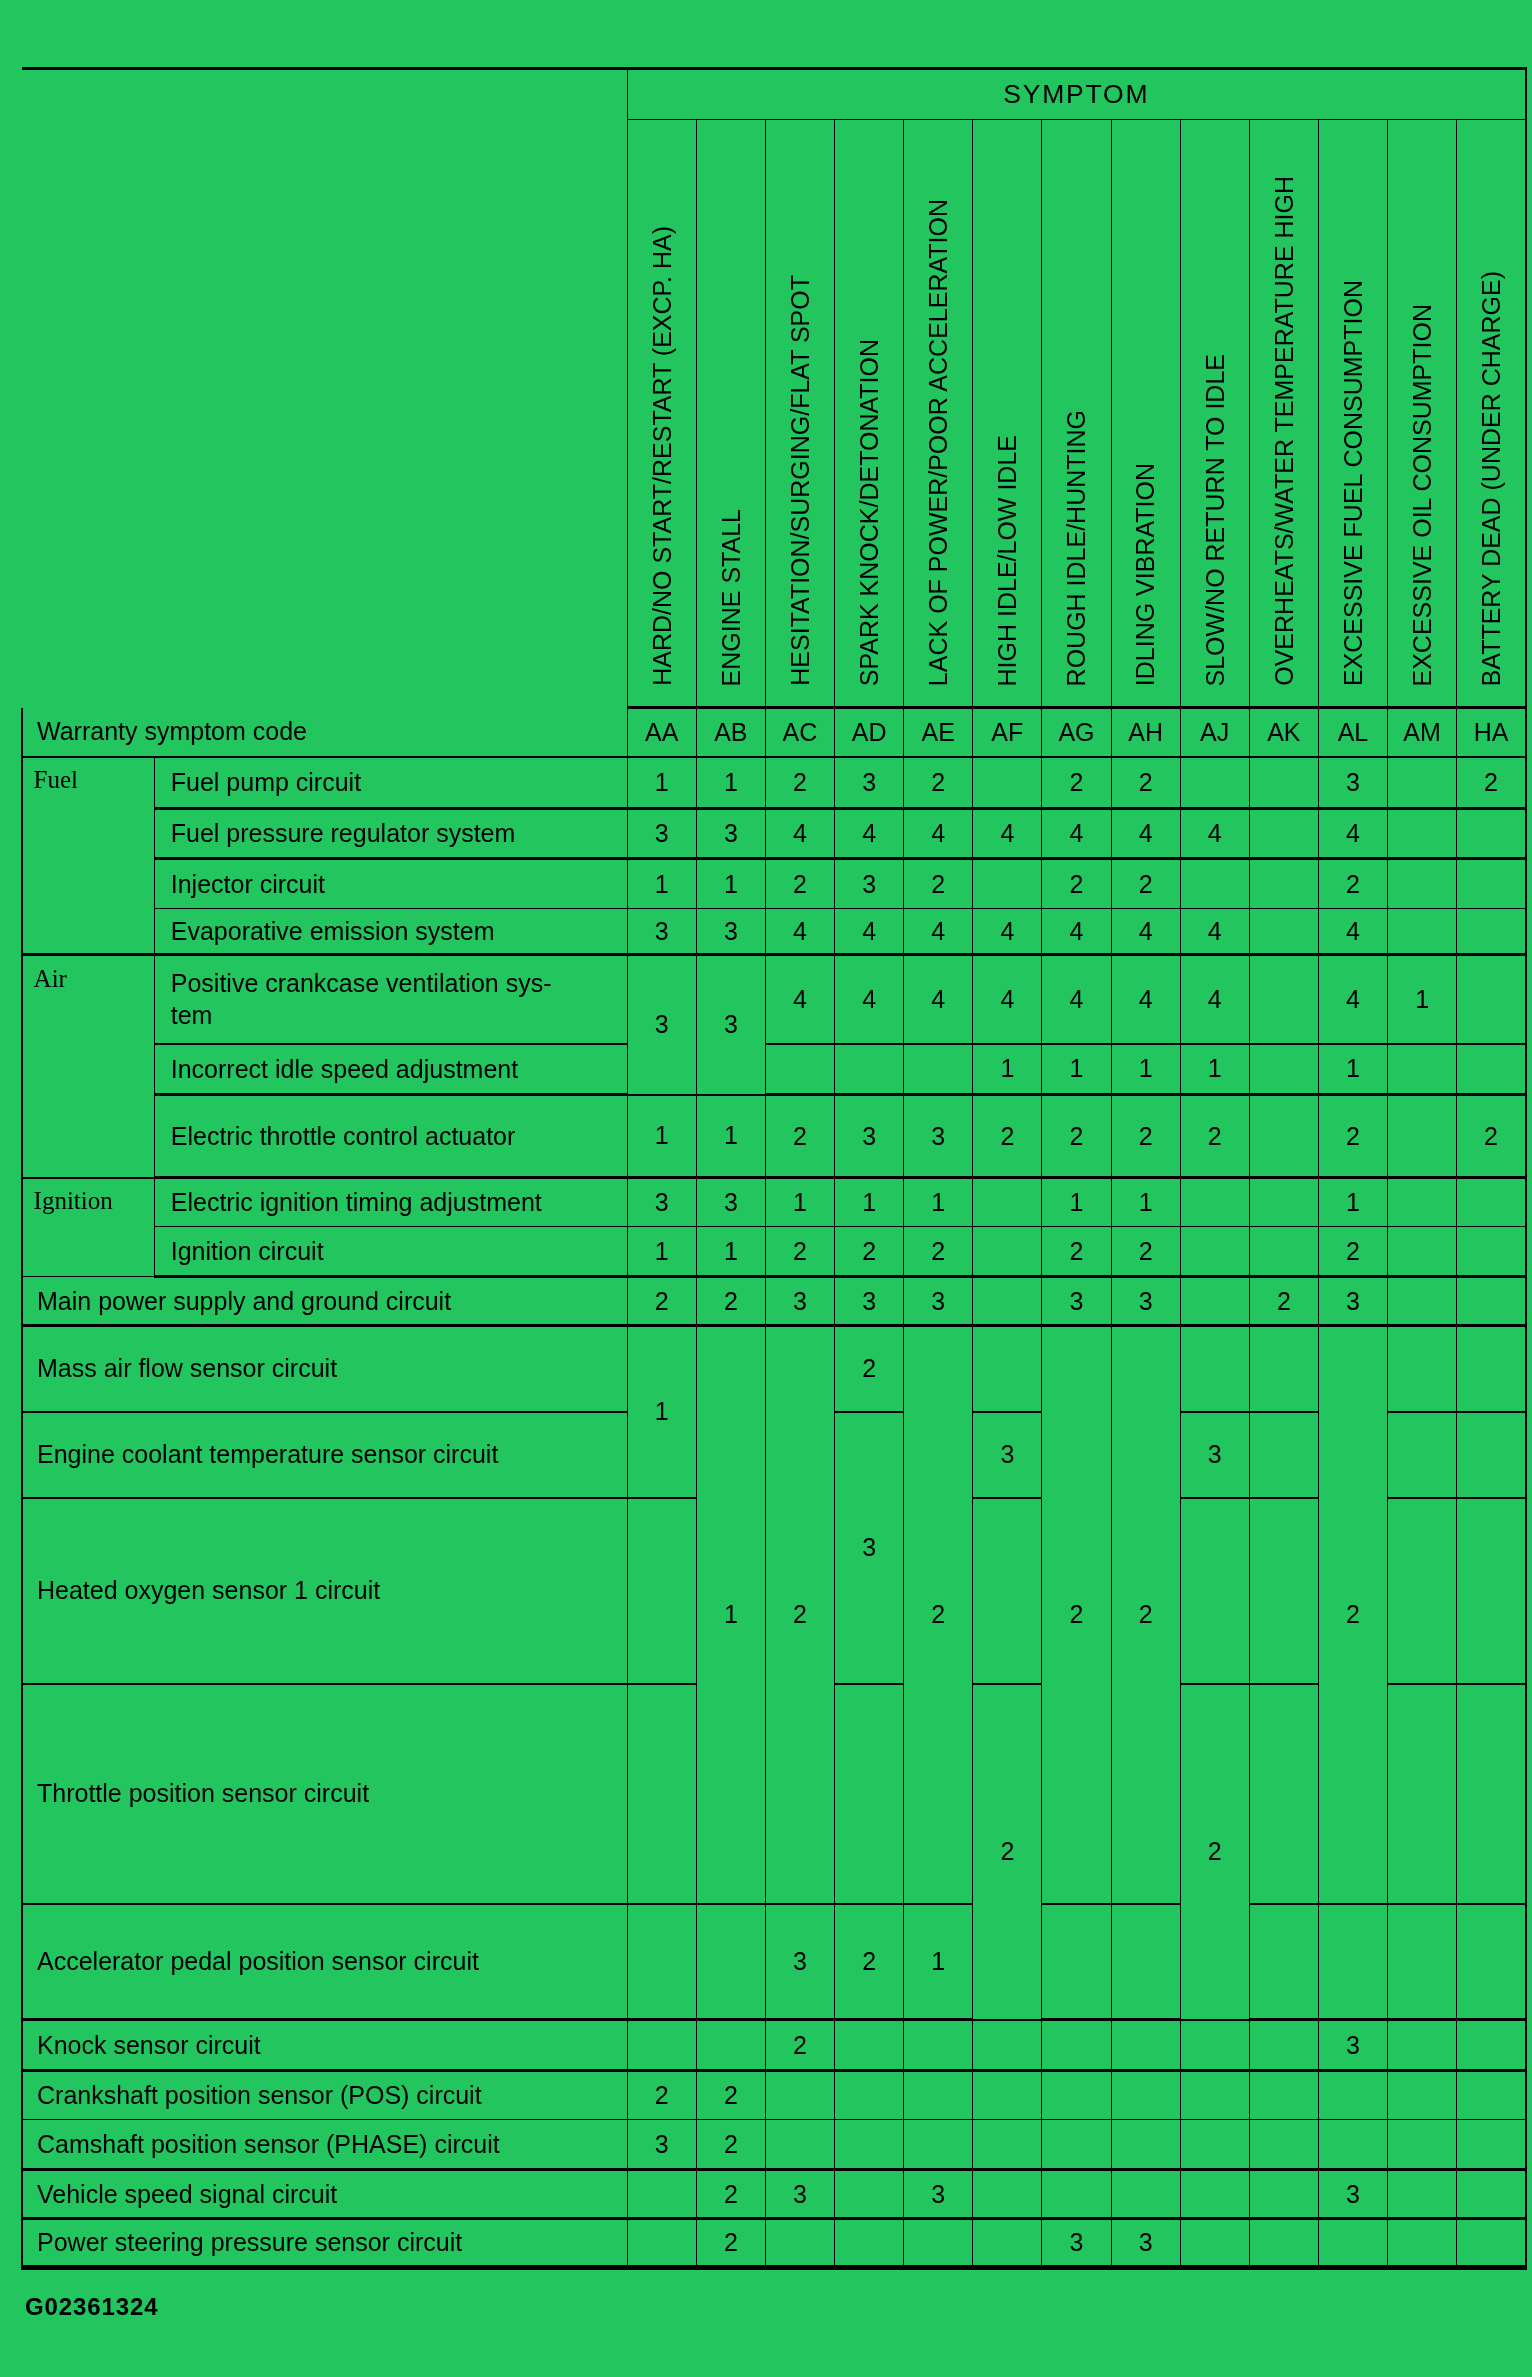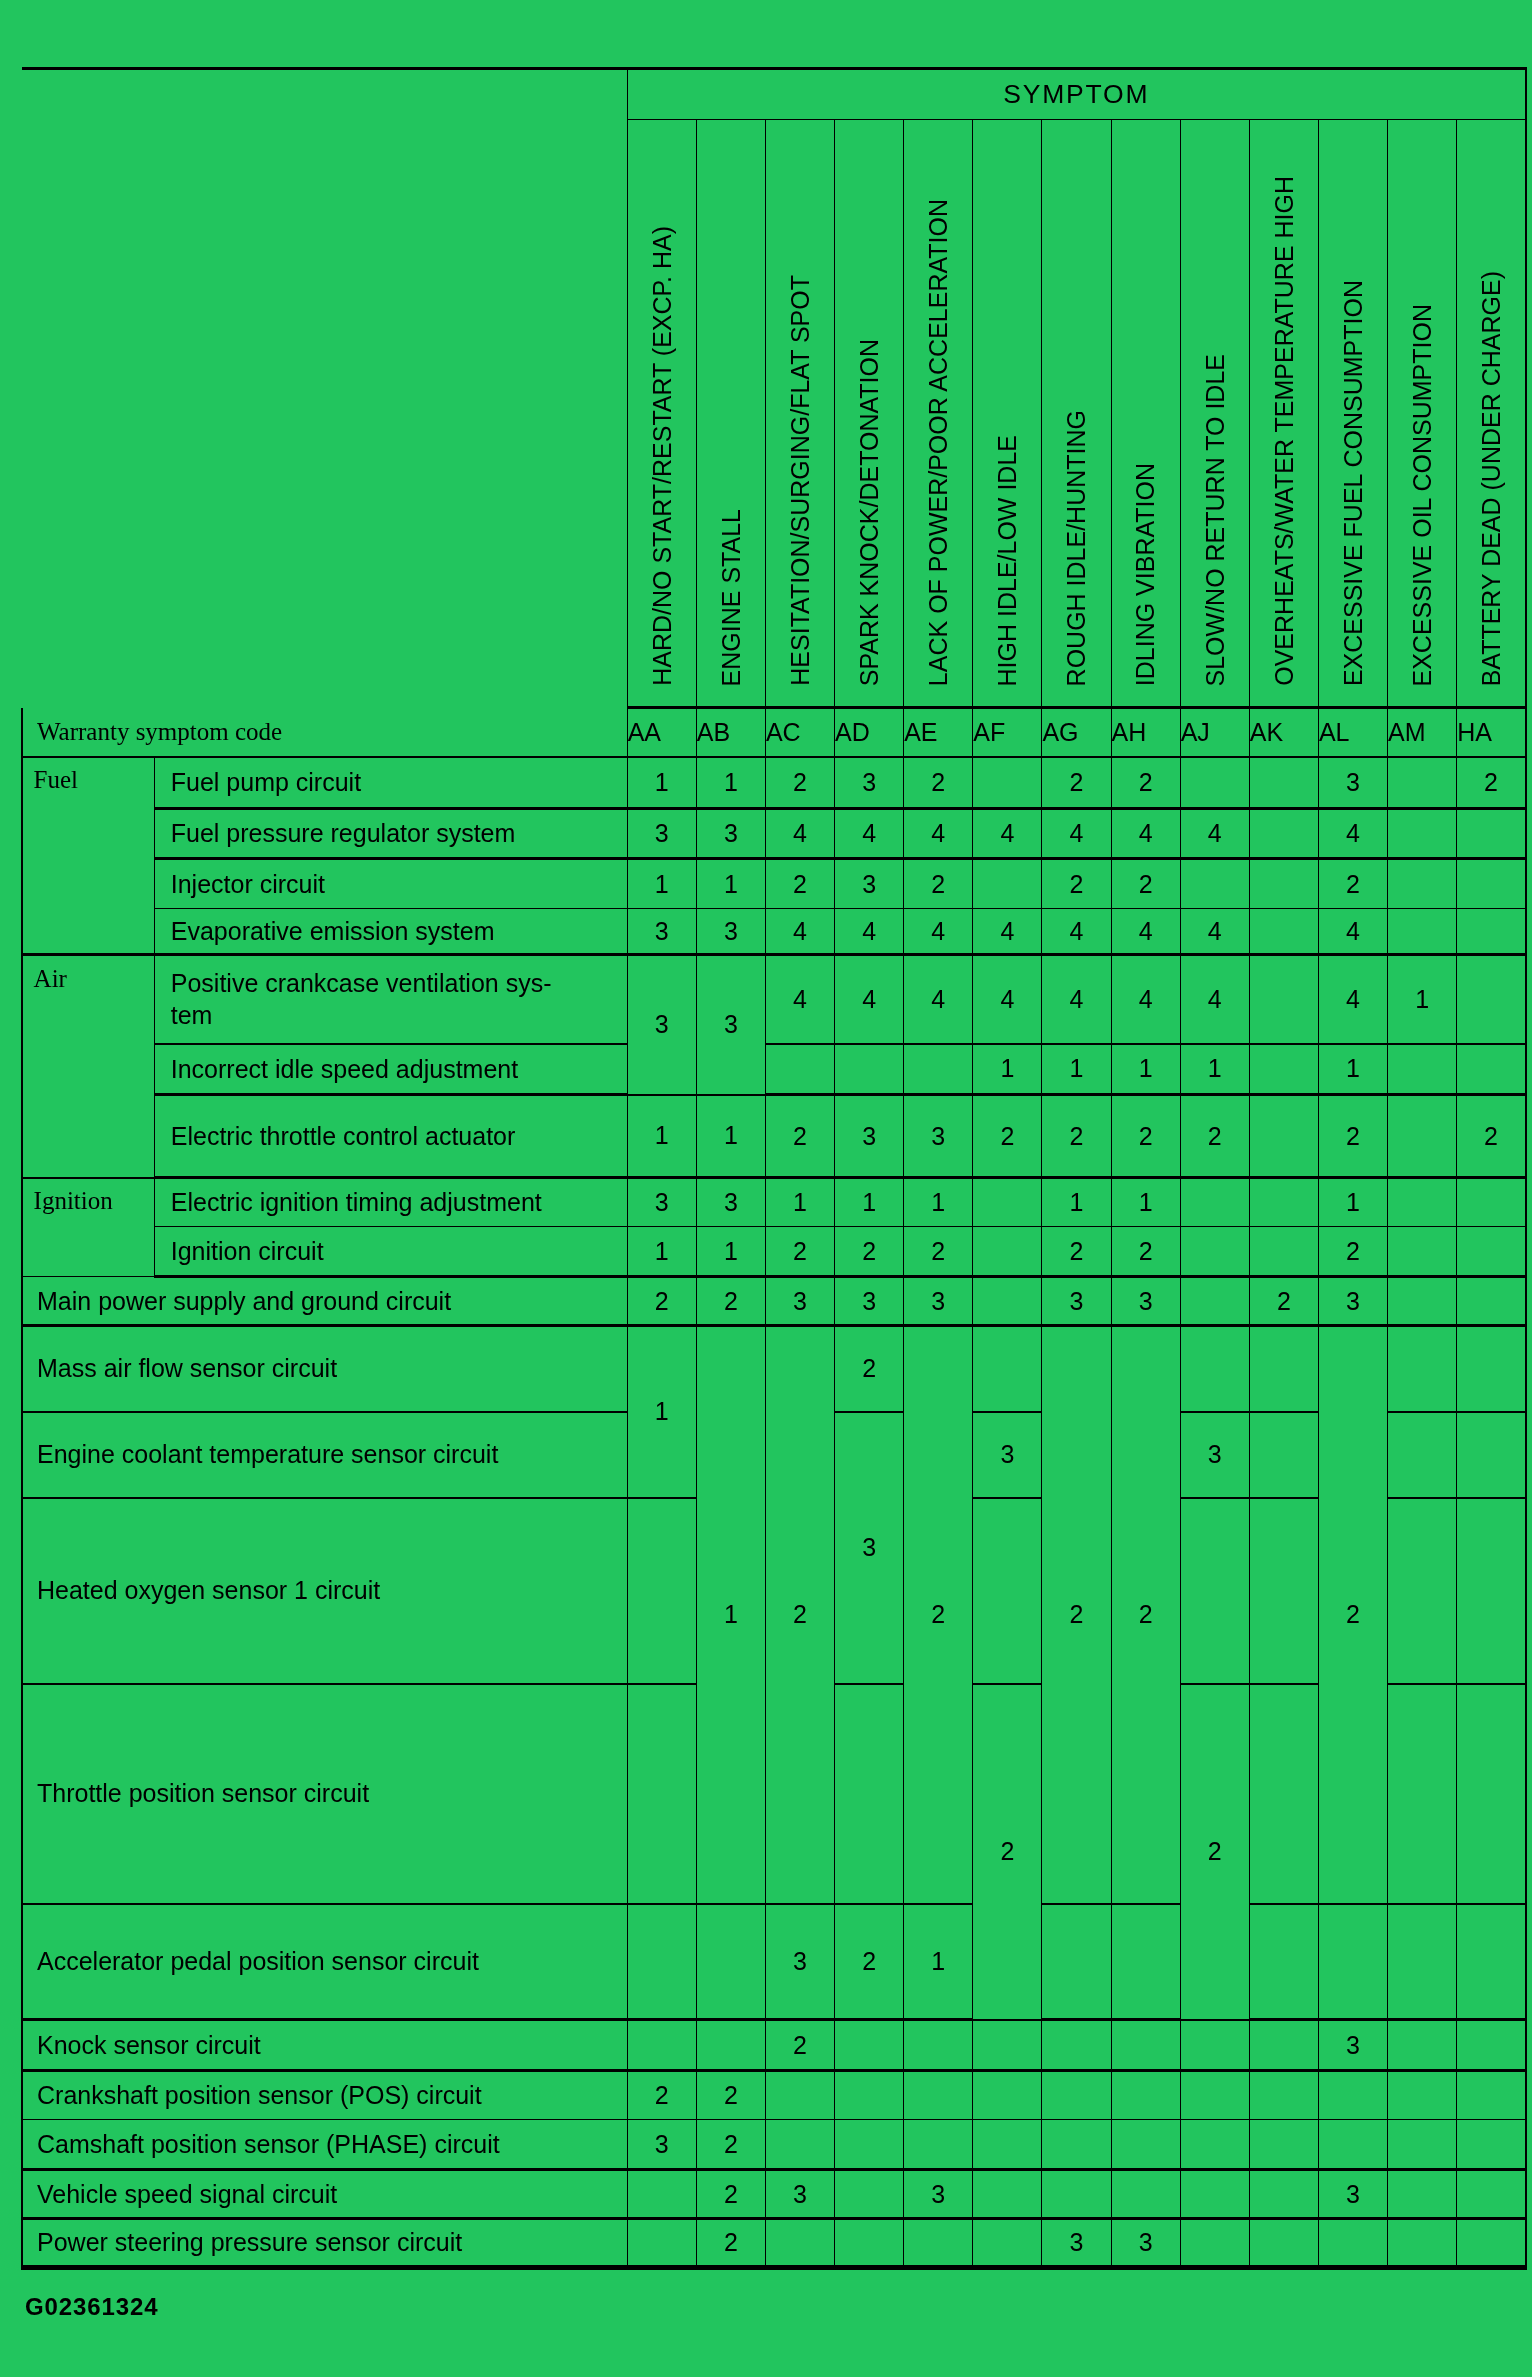--- a/index.html
+++ b/index.html
@@ -17,22 +17,22 @@
   
   td.blank   { border:0; border-top:3.5px solid #000; }
   td.symhead { border-top:3.5px solid #000; border-left:1.8px solid #000; border-right:2.6px solid #000;
                border-bottom:1.8px solid #000; text-align:center; vertical-align:middle;
                font-size:26.5px; letter-spacing:1.8px; }
   td.vl      { border-left:1.8px solid #000; border-right:1.8px solid #000; border-bottom:3.5px solid #000;
                vertical-align:bottom; text-align:center; padding-bottom:14px; }
   .vtext     { writing-mode:vertical-rl; transform:rotate(180deg); display:inline-block;
                line-height:1.05; font-size:25px; white-space:nowrap; }
   tr.war > td { border-bottom:2.6px solid #000; }
-  td.wlab    { border-left:2.6px solid #000; border-right:1.8px solid #000; padding-left:14px; vertical-align:middle;font-family:Liberation Serif, serif; }
-  td.code    { border-left:1.8px solid #000; border-right:1.8px solid #000; vertical-align:middle; }
+  td.wlab    { border-left:2.6px solid #000; border-right:1.8px solid #000; padding-left:14px; vertical-align:middle; }
+  td.code    { border-left:1.8px solid #000; border-right:1.8px solid #000; text-align:center; vertical-align:middle; }
 
   
   td.grp  { border-left:2.6px solid #000; border-right:1.8px solid #000; vertical-align:top; padding:8.8px 3.5px 0 10.6px;font-family:Liberation Serif, serif; }
   td.item { border-left:1.8px solid #000; border-right:1.8px solid #000; padding-left:16px;
             vertical-align:middle; white-space:pre-line; line-height:1.3; }
   td.lab  { border-left:2.6px solid #000; border-right:1.8px solid #000; padding-left:14px; vertical-align:middle;margin-top:19px; }
   td.v    { border-left:1.8px solid #000; border-right:1.8px solid #000; text-align:center; vertical-align:middle; }
   td.last { border-right:2.6px solid #000; }
 
   

